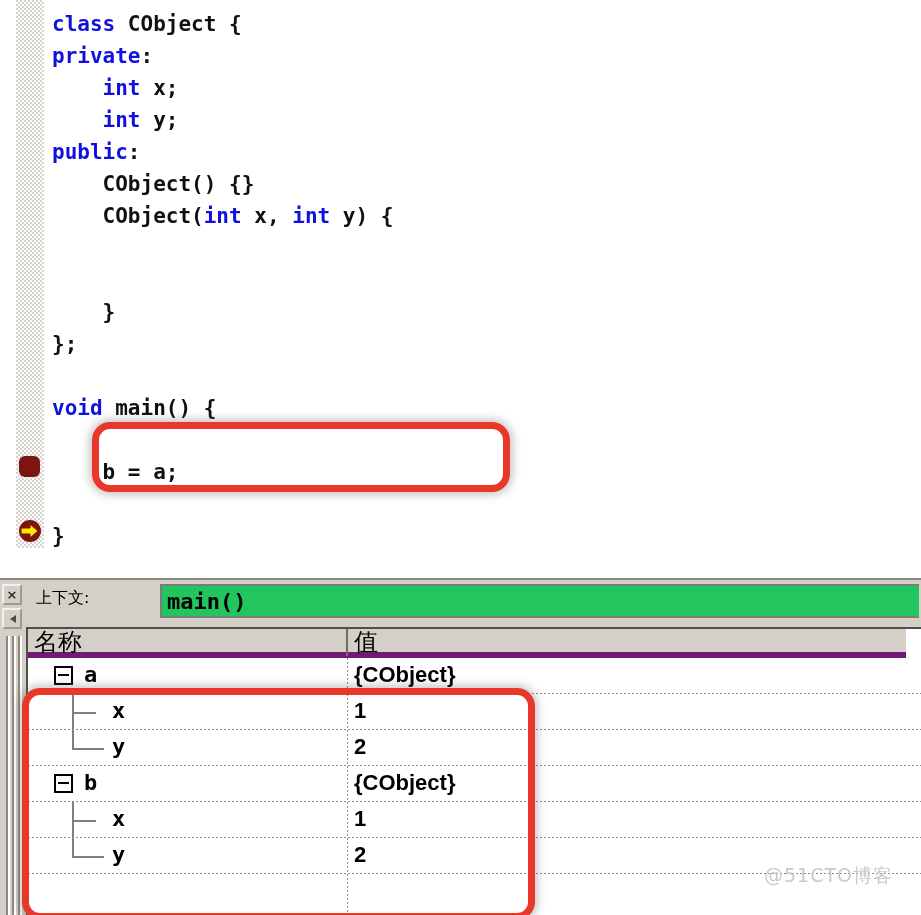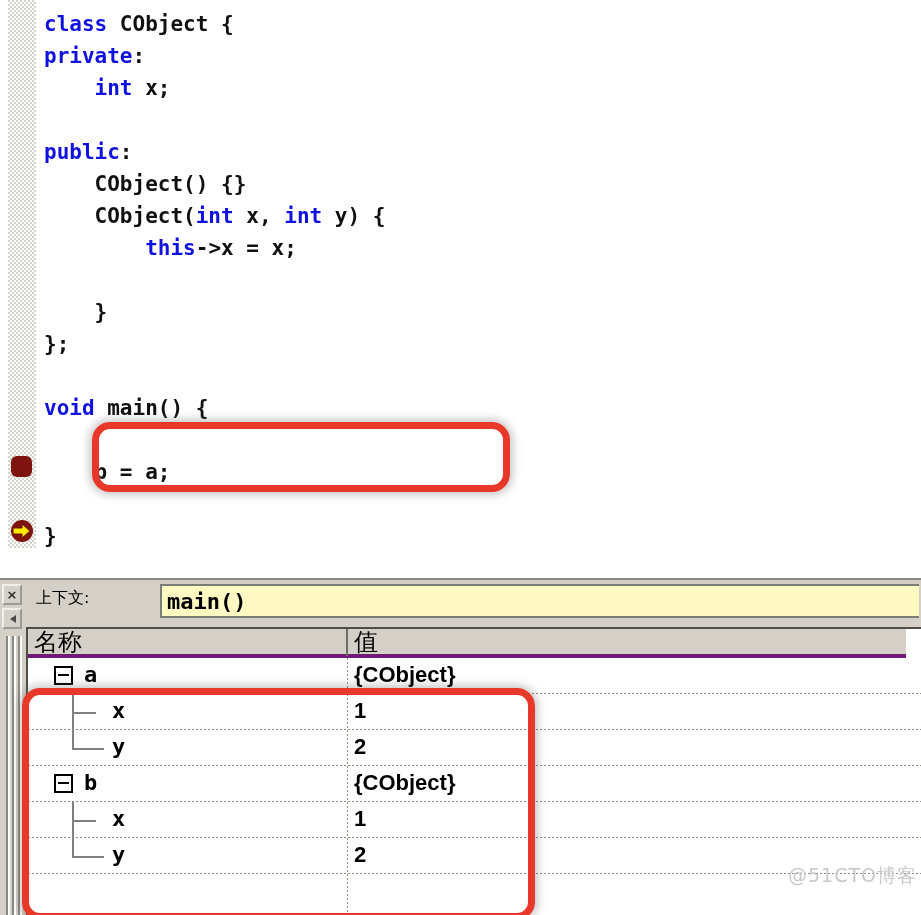--- a/index.html
+++ b/index.html
@@ -14,21 +14,21 @@
   .hatch{
     background-color:#d6d3cc;
     background-image:
       linear-gradient(45deg,#ffffff 25%,transparent 25%,transparent 75%,#ffffff 75%),
       linear-gradient(45deg,#ffffff 25%,transparent 25%,transparent 75%,#ffffff 75%);
     background-size:4px 4px;
     background-position:0 0,2px 2px;
   }
 
   
-  #editor{position:absolute;left:8px;top:0;width:744px;height:548px;background:#fff;overflow:hidden;}
+  #editor{position:absolute;left:16px;top:0;width:744px;height:548px;background:#fff;overflow:hidden;}
   #editor-gutter{position:absolute;left:0;top:0;width:28px;height:548px;}
   #code-area{position:absolute;left:28px;top:0;right:0;height:548px;background:#fff;}
 
   .code-line{
     position:absolute;left:8px;height:32px;line-height:32px;
     font-family:"DejaVu Sans Mono","Liberation Mono",monospace;
     font-size:21px;font-weight:bold;white-space:pre;color:#101010;
     letter-spacing:0px;
   }
   .kw{color:#1111dd;}
@@ -60,33 +60,33 @@
   #wp-grip i{position:absolute;top:0;width:2px;height:279px;background:#ffffff;border-left:2px solid #8a8a84;}
   #wp-grip i.g1{left:2px;} #wp-grip i.g2{left:8px;} #wp-grip i.g3{left:14px;}
 
   #ctx-label{
     position:absolute;left:36px;top:8px;
     font-family:"DejaVu Sans","Liberation Sans",sans-serif;
     font-size:16px;color:#000;white-space:nowrap;
   }
   #ctx-field{
     position:absolute;left:160px;top:4px;width:759px;height:34px;
-    background:#fef9c3;border:2px solid #7d7d78;border-right:none;box-sizing:border-box;
+    background:#22c55e;border:2px solid #7d7d78;border-right:none;box-sizing:border-box;
   }
   #ctx-field span{
     position:absolute;left:5px;top:3px;
     font-family:"DejaVu Sans Mono","Liberation Mono",monospace;
     font-size:22px;font-weight:bold;color:#000;white-space:pre;
   }
 
   
   #grid{position:absolute;left:26px;top:47px;right:0;bottom:0;background:#fff;
         border:2px solid #4d4d49;border-right:none;border-bottom:none;box-sizing:border-box;}
   #grid-head{position:absolute;left:0;top:0;right:15px;height:29px;background:#d4d0c8;
-             border-bottom:4px solid #701a75;box-sizing:border-box;}
+             border-bottom:6px solid #701a75;box-sizing:border-box;}
   .th{position:absolute;top:-3px;font-family:"DejaVu Sans","Liberation Sans",sans-serif;
       font-size:24px;color:#000;white-space:nowrap;}
   #th-name{left:6px;}
   #th-value{left:326px;}
   #head-div{position:absolute;left:318px;top:0;width:2px;height:27px;background:#6e6e68;}
 
   #grid-body{position:absolute;left:0;top:29px;right:0;bottom:0;background:#fff;overflow:hidden;}
   .row{position:absolute;left:0;right:0;height:36px;}
   .row .rsep{position:absolute;left:0;right:0;bottom:0;height:1px;
     background-image:linear-gradient(90deg,#8d8d88 50%,transparent 50%);
@@ -117,21 +117,21 @@
     position:absolute;border:7px solid #e8382a;border-radius:18px;
     box-sizing:border-box;background:transparent;
     box-shadow:0 0 9px 3px rgba(90,90,90,.34);
     pointer-events:none;
   }
   #annot-code{left:92px;top:422px;width:418px;height:70px;}
   #annot-watch{left:22px;top:688px;width:513px;height:232px;background:rgba(255,255,255,0);}
 
   
   #watermark{
-    position:absolute;right:4px;bottom:26px;
+    position:absolute;right:28px;bottom:26px;
     font-family:"DejaVu Sans","Liberation Sans",sans-serif;
     font-size:19px;color:#c9c9c9;letter-spacing:1px;white-space:nowrap;
   }
 </style>
 </head>
 <body>
 
 <div id="editor">
 
   <div id="editor-gutter" class="hatch">
@@ -139,24 +139,24 @@
     <svg id="stmt-arrow" viewBox="0 0 24 24">
       <circle cx="12" cy="12" r="11" fill="#7e1410"></circle>
       <path d="M3 9 h9 V5 l8 7 -8 7 v-4 H3 z" fill="#ffe800" stroke="#6b1008" stroke-width="1"></path>
     </svg>
   </div>
 
   <div id="code-area">
       <div class="code-line" style="top: 8px;"><span class="kw">class</span><span class="pl"> CObject {</span></div>
       <div class="code-line" style="top: 40px;"><span class="kw">private</span><span class="pl">:</span></div>
       <div class="code-line" style="top: 72px;"><span class="pl">    </span><span class="kw">int</span><span class="pl"> x;</span></div>
+      <div class="code-line" style="top: 104px;"><span class="pl">    </span><span class="kw">int</span><span class="pl"> y;</span></div>
       <div class="code-line" style="top: 136px;"><span class="kw">public</span><span class="pl">:</span></div>
       <div class="code-line" style="top: 168px;"><span class="pl">    CObject() {}</span></div>
       <div class="code-line" style="top: 200px;"><span class="pl">    CObject(</span><span class="kw">int</span><span class="pl"> x, </span><span class="kw">int</span><span class="pl"> y) {</span></div>
-      <div class="code-line" style="top: 232px;"><span class="pl">        </span><span class="kw">this</span><span class="pl">-&gt;x = x;</span></div>
       <div class="code-line" style="top: 296px;"><span class="pl">    }</span></div>
       <div class="code-line" style="top: 328px;"><span class="pl">};</span></div>
       <div class="code-line" style="top: 360px;"><span class="pl"></span></div>
       <div class="code-line" style="top: 392px;"><span class="kw">void</span><span class="pl"> main() {</span></div>
       <div class="code-line" style="top: 456px;"><span class="pl">    b = a;</span></div>
       <div class="code-line" style="top: 520px;"><span class="pl">}</span></div>
     </div>
 
 </div>
 

